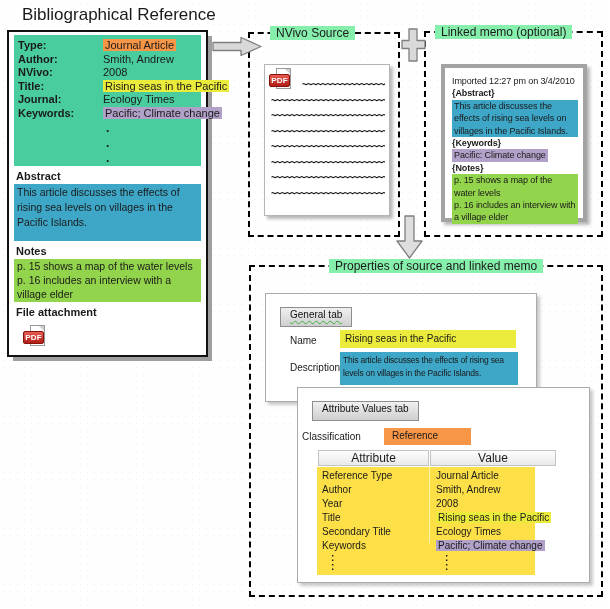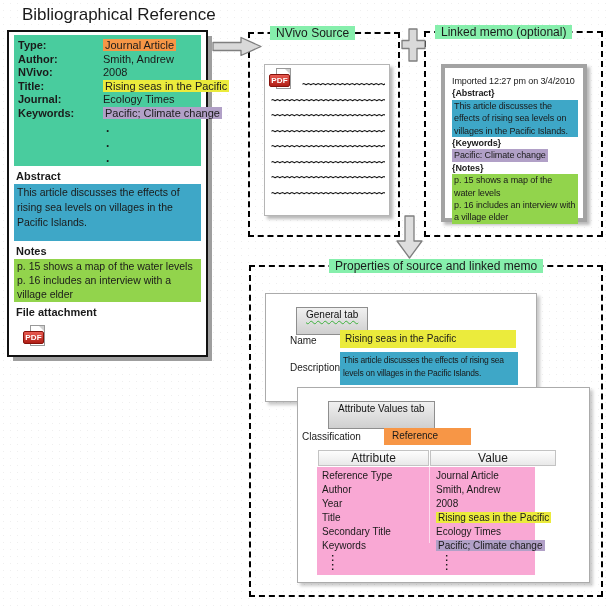--- a/index.html
+++ b/index.html
@@ -84,40 +84,40 @@
   .flow-icon{position:absolute;z-index:20;}
 
   
   .panel{
     position:absolute;background:#fff;border:1px solid #ababab;box-sizing:border-box;
     box-shadow:3px 3px 3px rgba(120,120,120,0.4);
   }
   .panel-general{left:14px;top:26px;width:272px;height:109px;}
   .panel-attr{left:46px;top:120px;width:293px;height:196px;z-index:5;}
   .tab-btn{
-    position:absolute;left:30px;top:13px;height:28px;box-sizing:border-box;
+    position:absolute;left:14px;top:13px;height:20px;box-sizing:border-box;
     background:linear-gradient(#f0f0f0,#cfcfcf);border:1px solid #8e8e8e;
     font-size:10px;line-height:14px;padding:0 9px;color:#111;cursor:default;
   }
   .wavy{text-decoration:underline wavy #3CB03C 1px;text-underline-offset:2px;}
   .fld-label{position:absolute;font-size:10px;}
   .fld{position:absolute;box-sizing:border-box;font-size:10px;}
   .name-field{left:74px;top:36px;width:176px;height:18px;background:#EBEB3C;line-height:17px;padding-left:5px;}
   .desc-field{left:74px;top:58px;width:178px;min-height:33px;background:#3EA7C7;font-size:8.5px;line-height:13px;padding:2px 3px;letter-spacing:-0.2px;}
   .class-field{left:86px;top:40px;width:87px;height:17px;background:#F79646;line-height:16px;padding-left:8px;}
 
   
   .tbl-header{position:absolute;left:20px;top:62px;display:flex;gap:1px;}
   .th{
     background:linear-gradient(#fdfdfd,#e9e9e9);border:1px solid #c3c3c3;box-sizing:border-box;
     height:16px;font-size:12px;line-height:14px;text-align:center;
   }
   .th-attr{width:111px;}
   .th-val{width:126px;}
-  .tbl-body{position:absolute;left:19px;top:79px;width:218px;height:108px;background:#f9a8d4;font-size:10px;}
+  .tbl-body{position:absolute;left:19px;top:79px;width:218px;height:108px;background:#fde047;font-size:10px;}
   .t-row{display:flex;height:14px;line-height:14px;}
   .t-attr{width:112px;flex:none;padding-left:5px;box-sizing:border-box;white-space:nowrap;}
   .t-val{flex:1;padding-left:7px;white-space:nowrap;}
   .col-sep{position:absolute;left:112px;top:0;width:1px;height:76px;background:rgba(255,255,255,0.6);}
   .t-ellipsis{display:flex;font-weight:bold;line-height:9px;font-size:10px;}
   .t-ellipsis .t-attr{padding-left:14px;}
   .t-ellipsis .t-val{padding-left:16px;}
 </style>
 </head>
 <body>

